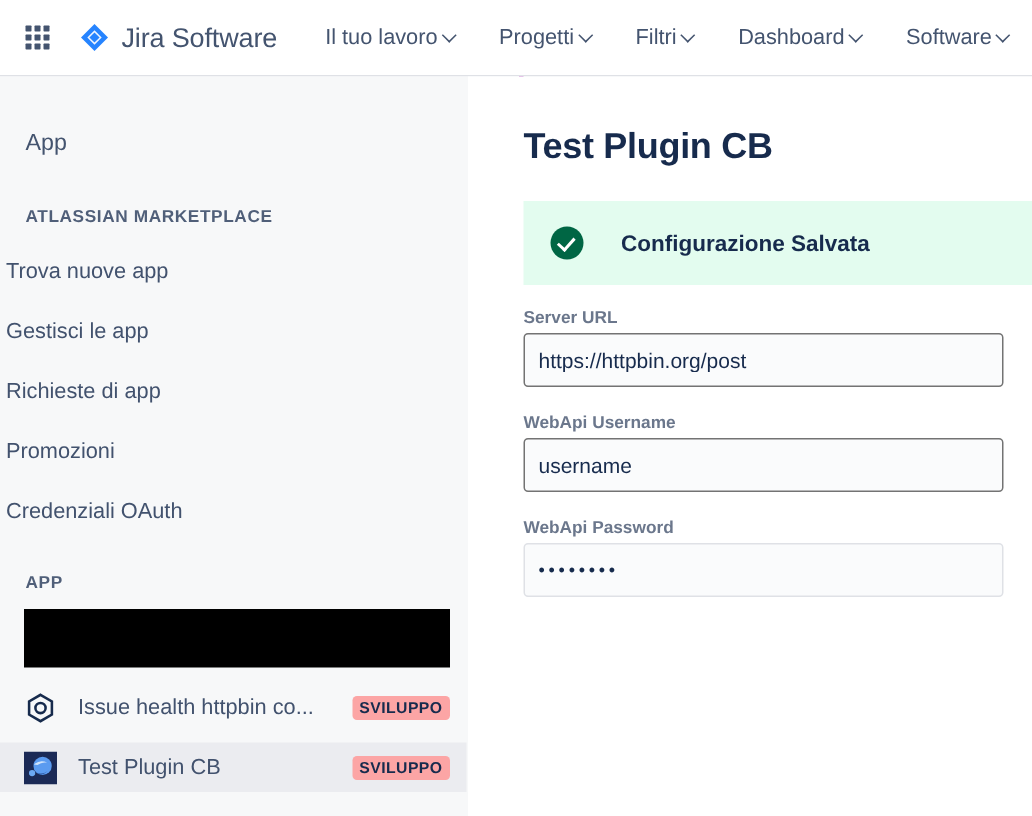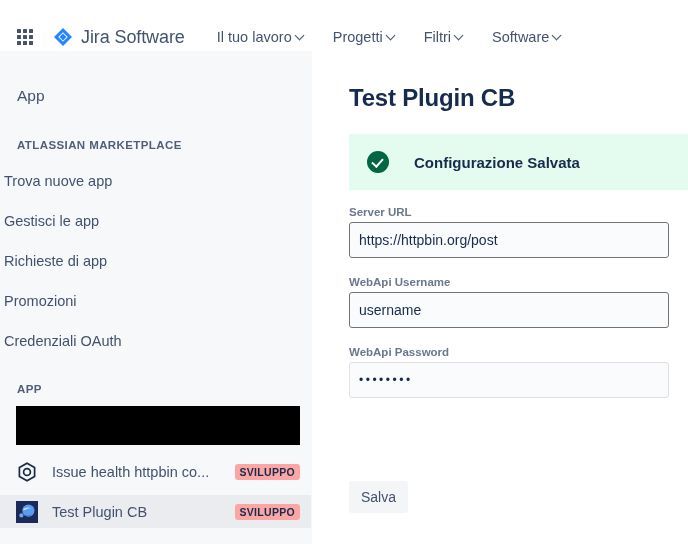--- a/index.html
+++ b/index.html
@@ -21,21 +21,20 @@
   #topnav {
     position: absolute;
     left: 0; top: 0;
     width: 688px;
     height: 51px;
     background: #ffffff;
     border-bottom: 1px solid #dfe1e6;
     display: flex;
     align-items: center;
     padding-left: 13px;
-    margin-top: 12px;
   }
 
   .apps-grid {
     width: 24px; height: 24px;
     display: grid;
     grid-template-columns: repeat(3, 4px);
     grid-template-rows: repeat(3, 4px);
     gap: 2px;
     justify-content: center;
     align-content: center;
@@ -336,20 +335,24 @@
     </div>
     <div class="nav-item">
       <span>Progetti</span>
       <span class="chev"></span>
     </div>
     <div class="nav-item">
       <span>Filtri</span>
       <span class="chev"></span>
     </div>
     <div class="nav-item">
+      <span>Dashboard</span>
+      <span class="chev"></span>
+    </div>
+    <div class="nav-item">
       <span>Software</span>
       <span class="chev"></span>
     </div>
 
   </div>
 </div>
 
 <div id="sidebar">
 
   <div class="sb-title">App</div>
@@ -409,14 +412,13 @@
   <div class="field-group" style="top:225px;">
     <div class="field-label">WebApi Username</div>
     <input class="field-input" type="text" value="username" style="">
   </div>
 
   <div class="field-group" style="top:295px;">
     <div class="field-label">WebApi Password</div>
     <div class="pw-display">••••••••</div>
   </div>
 
-  <button class="save-btn">Salva</button>
 </div>
 
 </body></html>

